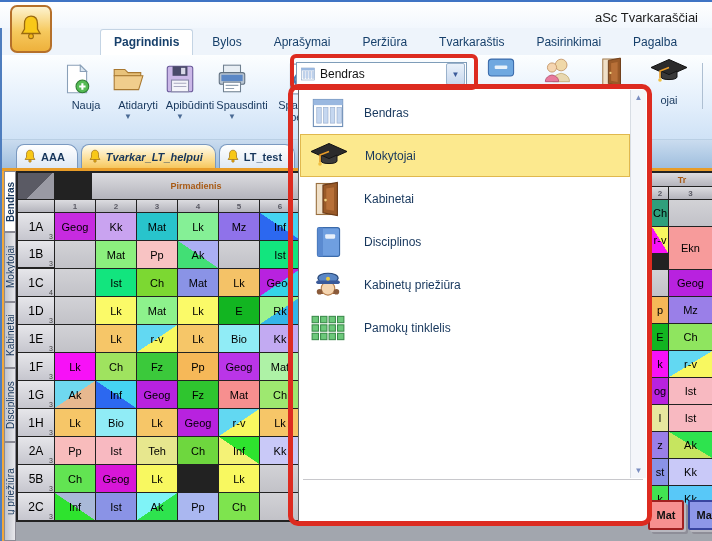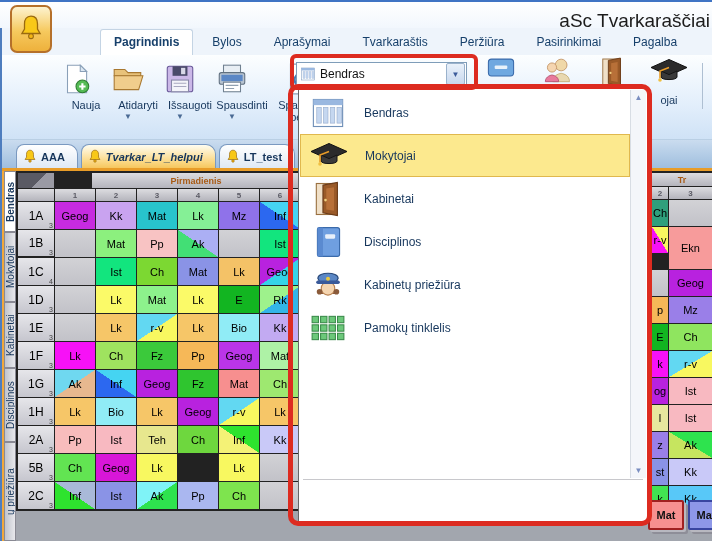--- a/index.html
+++ b/index.html
@@ -1,20 +1,20 @@
 <!DOCTYPE html>
 <html><head>
 <meta charset="utf-8">
 <style>
   html,body{margin:0;padding:0;}
   body{font-family:"Liberation Sans","DejaVu Sans",sans-serif; width:712px;height:541px;position:relative;overflow:hidden;background:#a2a6ae;}
   .abs{position:absolute;}
   
   #titlebar{left:0;top:0;width:712px;height:28px;background:linear-gradient(#ffffff,#f2f7fd);border-top:2px solid #3f74c4;box-sizing:border-box;}
-  #window-title{position:absolute;right:2px;top:8px;font-size:19px;color:#1c1c1c;}
+  #window-title{position:absolute;right:14px;top:8px;font-size:13px;color:#1c1c1c;}
   #app-icon{left:10px;top:5px;width:38px;height:44px;background:linear-gradient(#fdf3cf,#f6c95e 55%,#eeb13c);border:2px solid #b5702a;border-radius:7px;z-index:6;display:flex;align-items:center;justify-content:center;}
   
   #ribbon-tabs{left:0;top:28px;width:712px;height:27px;background:#eef4fb;display:flex;align-items:flex-end;padding-left:100px;box-sizing:border-box;gap:6px;}
   .rtab{font-size:12px;color:#17406b;padding:5px 13px 6px;cursor:default;}
   .rtab.active{font-weight:bold;background:#fff;border:1px solid #c4d4e4;border-bottom:none;border-radius:3px 3px 0 0;}
   
   #toolbar{left:0;top:55px;width:712px;height:85px;background:linear-gradient(#fcfeff,#e2eefb 60%,#cfe2f6);border-bottom:1px solid #b9cfe4;box-sizing:border-box;}
   #toolbar-left{position:absolute;left:50px;top:4px;display:flex;align-items:flex-start;}
   .tbtn{width:50px;display:flex;flex-direction:column;align-items:center;padding:2px 1px;}
   .tbtn.wide{width:82px;}
@@ -80,22 +80,22 @@
 <div id="app-icon" class="abs">
     <span id="app-bell"><svg width="26" height="26" viewBox="0 0 24 24">
         <path d="M12 2c-4.2 0-6 3.2-6 7.2V14l-2.4 4h16.8L18 14V9.2C18 5.2 16.2 2 12 2z" fill="#f8c818" stroke="#9a6a10" stroke-width="1.2"></path>
         <circle cx="12" cy="20.5" r="2.2" fill="#f3b515" stroke="#9a6a10"></circle>
       </svg></span>
   </div>
 <div id="ribbon-tabs" class="abs">
     <span class="rtab active">Pagrindinis</span>
     <span class="rtab">Bylos</span>
     <span class="rtab">Aprašymai</span>
+    <span class="rtab">Peržiūra</span>
     <span class="rtab">Tvarkaraštis</span>
-    <span class="rtab">Peržiūra</span>
     <span class="rtab">Pasirinkimai</span>
     <span class="rtab">Pagalba</span>
   </div>
 <div id="toolbar" class="abs">
   <div id="toolbar-left">
       <div class="tbtn">
         <span class="ticon">
           <svg width="34" height="34" viewBox="0 0 32 32">
             <path d="M8 3h12l6 6v20H8z" fill="#fff" stroke="#8aa0b8"></path>
             <path d="M20 3l6 6h-6z" fill="#dce8f4" stroke="#8aa0b8"></path>
@@ -118,21 +118,21 @@
       <div class="tbtn">
         <span class="ticon">
           <svg width="34" height="34" viewBox="0 0 32 32">
             <rect x="4" y="4" width="24" height="24" rx="2" fill="#cbb8e8" stroke="#6a5a9a"></rect>
             <rect x="9" y="4" width="14" height="9" fill="#4a4a6a"></rect>
             <rect x="17" y="5.5" width="4" height="6" fill="#d8d8e8"></rect>
             <rect x="8" y="17" width="16" height="11" fill="#f4f4fa" stroke="#8888a8"></rect>
             <path d="M10 20h12M10 23h12" stroke="#a8a8c0"></path>
           </svg>
         </span>
-        <div class="tlabel">Išsaugoti</div>
+        <div class="tlabel">Apibūdinti</div>
         <span class="arrow">▼</span>
       </div>
       <div class="tbtn">
         <span class="ticon">
           <svg width="34" height="34" viewBox="0 0 32 32">
             <rect x="8" y="3" width="16" height="7" fill="#e8eef4" stroke="#708090"></rect>
             <rect x="4" y="10" width="24" height="11" rx="2" fill="#b8c4d0" stroke="#607080"></rect>
             <rect x="6" y="12" width="20" height="6" fill="#5b87c5"></rect>
             <rect x="8" y="19" width="16" height="9" fill="#fff" stroke="#708090"></rect>
             <path d="M10 22h12M10 25h8" stroke="#90a0b0"></path>
@@ -234,21 +234,21 @@
 <div id="vtabs" class="abs">
     <div class="vtab active" style="height: 61px;">Bendras</div>
     <div class="vtab" style="height: 70px;">Mokytojai</div>
     <div class="vtab" style="height: 66px;">Kabinetai</div>
     <div class="vtab" style="height: 74px;">Disciplinos</div>
     <div class="vtab" style="height: 99px;">ų priežiūra</div>
   </div>
 
 <div id="left-grid" class="abs grid" style="left: 16px; top: 171px; width: 283px; grid-template-columns: 36px repeat(6, 40px);">
     <div class="gcell corner"></div>
-    <div class="gcell hdr day-hdr" style="grid-column: span 6; height: 15px; margin-left: 37px;">Pirmadienis</div>
+    <div class="gcell hdr day-hdr" style="grid-column: span 6; height: 26px; margin-left: 37px;">Pirmadienis</div>
     <div class="gcell hdr"></div>
     <div class="gcell hdr num-hdr" style="height: 12px;">1</div>
     <div class="gcell hdr num-hdr" style="height: 12px;">2</div>
     <div class="gcell hdr num-hdr" style="height: 12px;">3</div>
     <div class="gcell hdr num-hdr" style="height: 12px;">4</div>
     <div class="gcell hdr num-hdr" style="height: 12px;">5</div>
     <div class="gcell hdr num-hdr" style="height: 12px;">6</div>
     <div class="gcell rowlabel" style="height: 27px;">
       <span>1A</span>
       <span class="badge">3</span>

